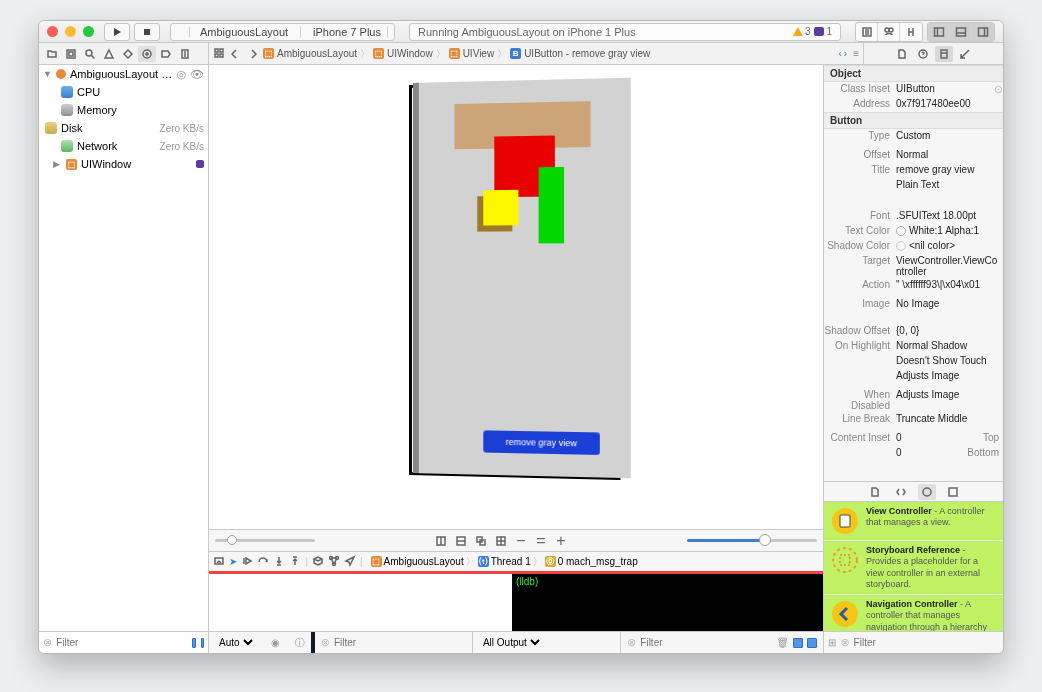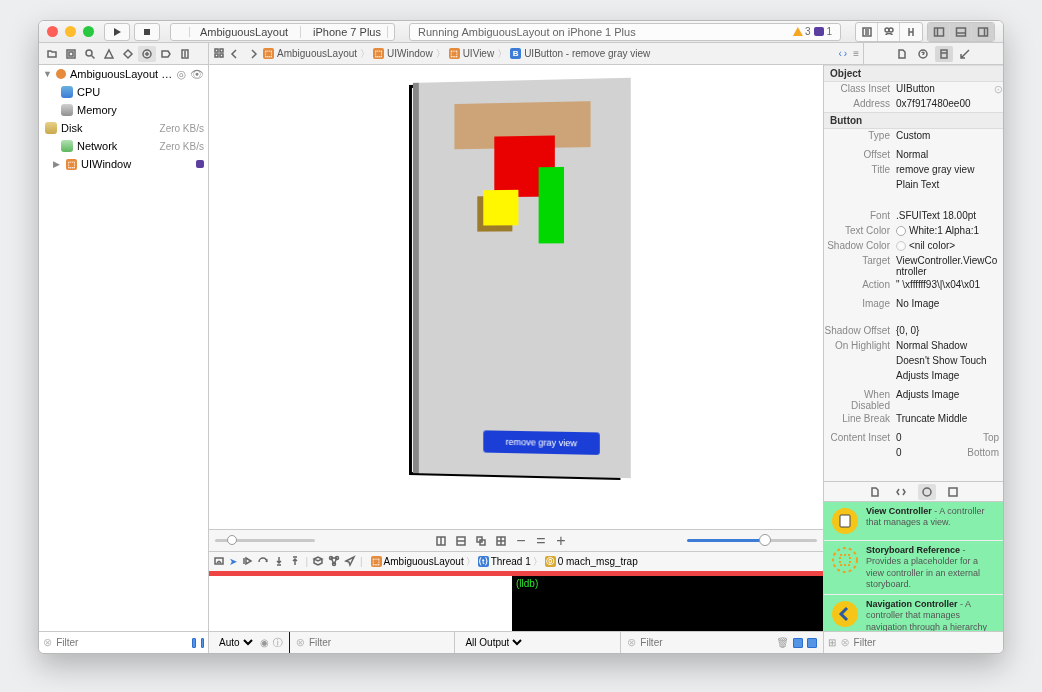--- a/index.html
+++ b/index.html
@@ -83,45 +83,45 @@
 .mini-slider .thumb { position: absolute; top: -4px; width: 10px; height: 10px; border-radius: 50%; background: #fff; border: 1px solid #9a9a9a; }
 .ctrl-row .ico-btn { width: 20px; height: 18px; display: flex; align-items: center; justify-content: center; color: #666; }
 .spacer-flex { flex: 1; }
 .big-slider { width: 130px; display: flex; align-items: center; }
 .big-slider .track { flex: 1; height: 3px; background: linear-gradient(to right, #3c7cd6 60%, #c9c9c9 60%); border-radius: 2px; position: relative; }
 .big-slider .thumb { position: absolute; top: -5px; left: 60%; width: 12px; height: 12px; border-radius: 50%; background: #fff; border: 1px solid #9a9a9a; transform: translateX(-50%); }
 
 .dbg-bar { height: 20px; border-top: 1px solid #c9c9c9; display: flex; align-items: center; padding: 0 4px; gap: 4px; background: #f6f6f6; font-size: 10px; }
 .dbg-bar .chip { display: flex; align-items: center; gap: 2px; }
 .dbg-bar .bc { display: flex; align-items: center; gap: 2px; margin-left: 4px; }
-.console { height: 60px; display: flex; border-top: 5px solid #ef4444; justify-content: space-between; }
+.console { height: 60px; display: flex; border-top: 3px solid #ef4444; justify-content: space-between; }
 .console .vars { flex: 1; background: #fff; }
 .console .out { flex: 1; background: #000; color: #2fe52f; font-family: Menlo, monospace; font-size: 10px; padding: 2px 4px; }
 .console-bar { height: 22px; border-top: 1px solid #c9c9c9; display: flex; align-items: stretch; background: #f6f6f6; font-size: 10px; }
-.console-bar .c1 { display: flex; align-items: center; padding: 0 6px; gap: 4px; border-right: 1px solid #0f172a; }
+.console-bar .c1 { display: flex; align-items: center; padding: 0 6px; gap: 15px; border-right: 4px solid #0f172a; }
 .console-bar .c2 { flex: 1; display: flex; align-items: center; padding: 0 6px; gap: 4px; border-right: 1px solid #c9c9c9; }
 .console-bar .c3 { flex: 1; display: flex; align-items: center; padding: 0 6px; gap: 4px; border-right: 1px solid #c9c9c9; }
 .console-bar .c4 { flex: 1; display: flex; align-items: center; padding: 0 6px; gap: 4px; }
 .console-bar input { flex: 1; border: none; outline: none; background: transparent; font-size: 10px; }
 select.tiny { border: none; background: transparent; font-size: 10px; outline: none; }
 
 
 .inspector { width: 180px; border-left: 1px solid #c9c9c9; display: flex; flex-direction: column; background: #f6f6f6; font-size: 10px; }
 .ins-body { flex: 1; overflow: auto; }
 .ins-sec-h { padding: 2px 6px; font-weight: bold; font-size: 10px; color: #333; background: #ededed; border-bottom: 1px solid #dcdcdc; border-top: 1px solid #dcdcdc; }
 .ins-row { display: flex; padding: 1px 0; min-height: 15px; }
 .ins-row .k { width: 72px; text-align: right; color: #888; padding-right: 6px; }
 .ins-row .v { flex: 1; color: #222; padding-right: 4px; word-break: break-word; }
 .swatch { width: 10px; height: 10px; border-radius: 50%; display: inline-block; margin-right: 3px; vertical-align: middle; }
 .sw-white { background: #fff; border: 1px solid #aaa; }
 .sw-nil { background: radial-gradient(#fff, #f0f0f0); border: 1px solid #ccc; }
 .lib-tabs { height: 20px; border-top: 1px solid #c9c9c9; display: flex; align-items: center; justify-content: center; gap: 8px; background: #f6f6f6; }
 .lib-tabs div { width: 18px; height: 16px; display: flex; align-items: center; justify-content: center; border-radius: 2px; }
 .lib-tabs .active { background: #e0e0e0; }
-.lib-list { border-top: 1px solid #c9c9c9; background: #86efac; max-height: 130px; overflow: auto; }
+.lib-list { border-top: 1px solid #c9c9c9; background: #bef264; max-height: 130px; overflow: auto; }
 .lib-item { display: flex; gap: 6px; padding: 4px 6px; border-bottom: 1px solid #eee; }
 .lib-item .ic { width: 30px; height: 30px; border-radius: 15px; flex-shrink: 0; display:flex; align-items:center; justify-content:center;}
 .lib-item .ic svg { width:28px; height:28px;}
 .lib-item .txt { font-size: 9px; line-height: 1.25; color: #555; }
 .lib-item .txt b { color: #222; }
 .ins-filter { height: 22px; border-top: 1px solid #c9c9c9; display: flex; align-items: center; padding: 0 4px; gap: 4px; }
 .ins-filter input { flex: 1; border: none; outline: none; background: transparent; font-size: 10px; }
 
 .circle-x { color:#bbb; font-size:11px;}
 </style>

